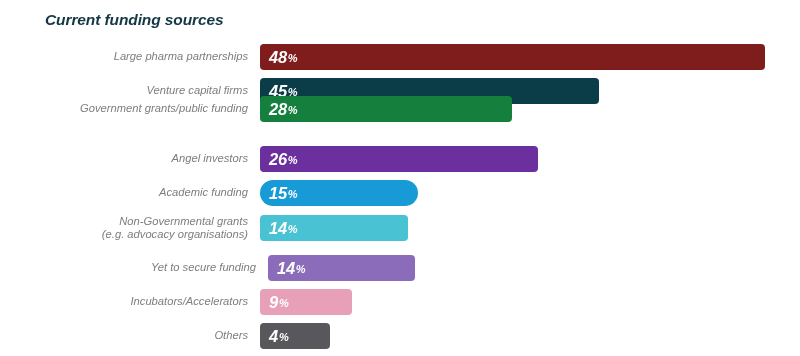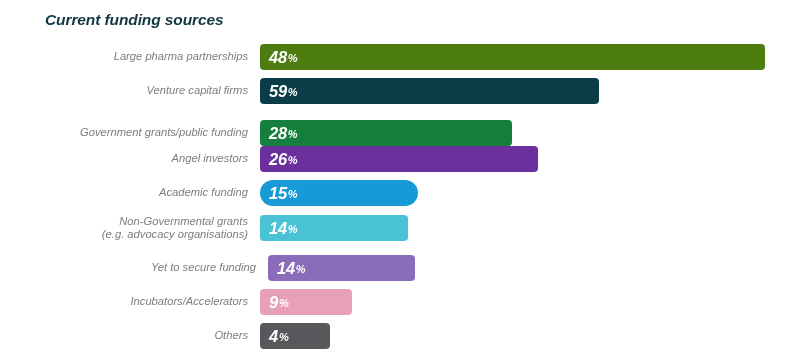--- a/index.html
+++ b/index.html
@@ -108,39 +108,39 @@
 
 <div id="chart-root">
 
   <div id="chart-title">Current funding sources</div>
 
   <div id="bars-area">
       <div class="bar-row" style="top: 0px;">
         <div class="row-label one-line">
           <span class="lbl-line">Large pharma partnerships</span>
         </div>
-        <div class="bar" style="width: 505px; background: #4d7c0f;">
+        <div class="bar" style="width: 505px; background: #7f1d1d;">
           <div class="bar-value">
             <span class="num">48</span>
             <span class="pct">%</span>
           </div>
         </div>
       </div>
       <div class="bar-row" style="top: 34px;">
         <div class="row-label one-line">
           <span class="lbl-line">Venture capital firms</span>
         </div>
         <div class="bar" style="width: 339px; background: rgb(10, 61, 71);">
           <div class="bar-value">
-            <span class="num">59</span>
-            <span class="pct">%</span>
-          </div>
-        </div>
-      </div>
-      <div class="bar-row" style="top: 76px;">
+            <span class="num">45</span>
+            <span class="pct">%</span>
+          </div>
+        </div>
+      </div>
+      <div class="bar-row" style="top: 52px;">
         <div class="row-label one-line">
           <span class="lbl-line">Government grants/public funding</span>
         </div>
         <div class="bar" style="width: 252px; background: #15803d;">
           <div class="bar-value">
             <span class="num">28</span>
             <span class="pct">%</span>
           </div>
         </div>
       </div>

